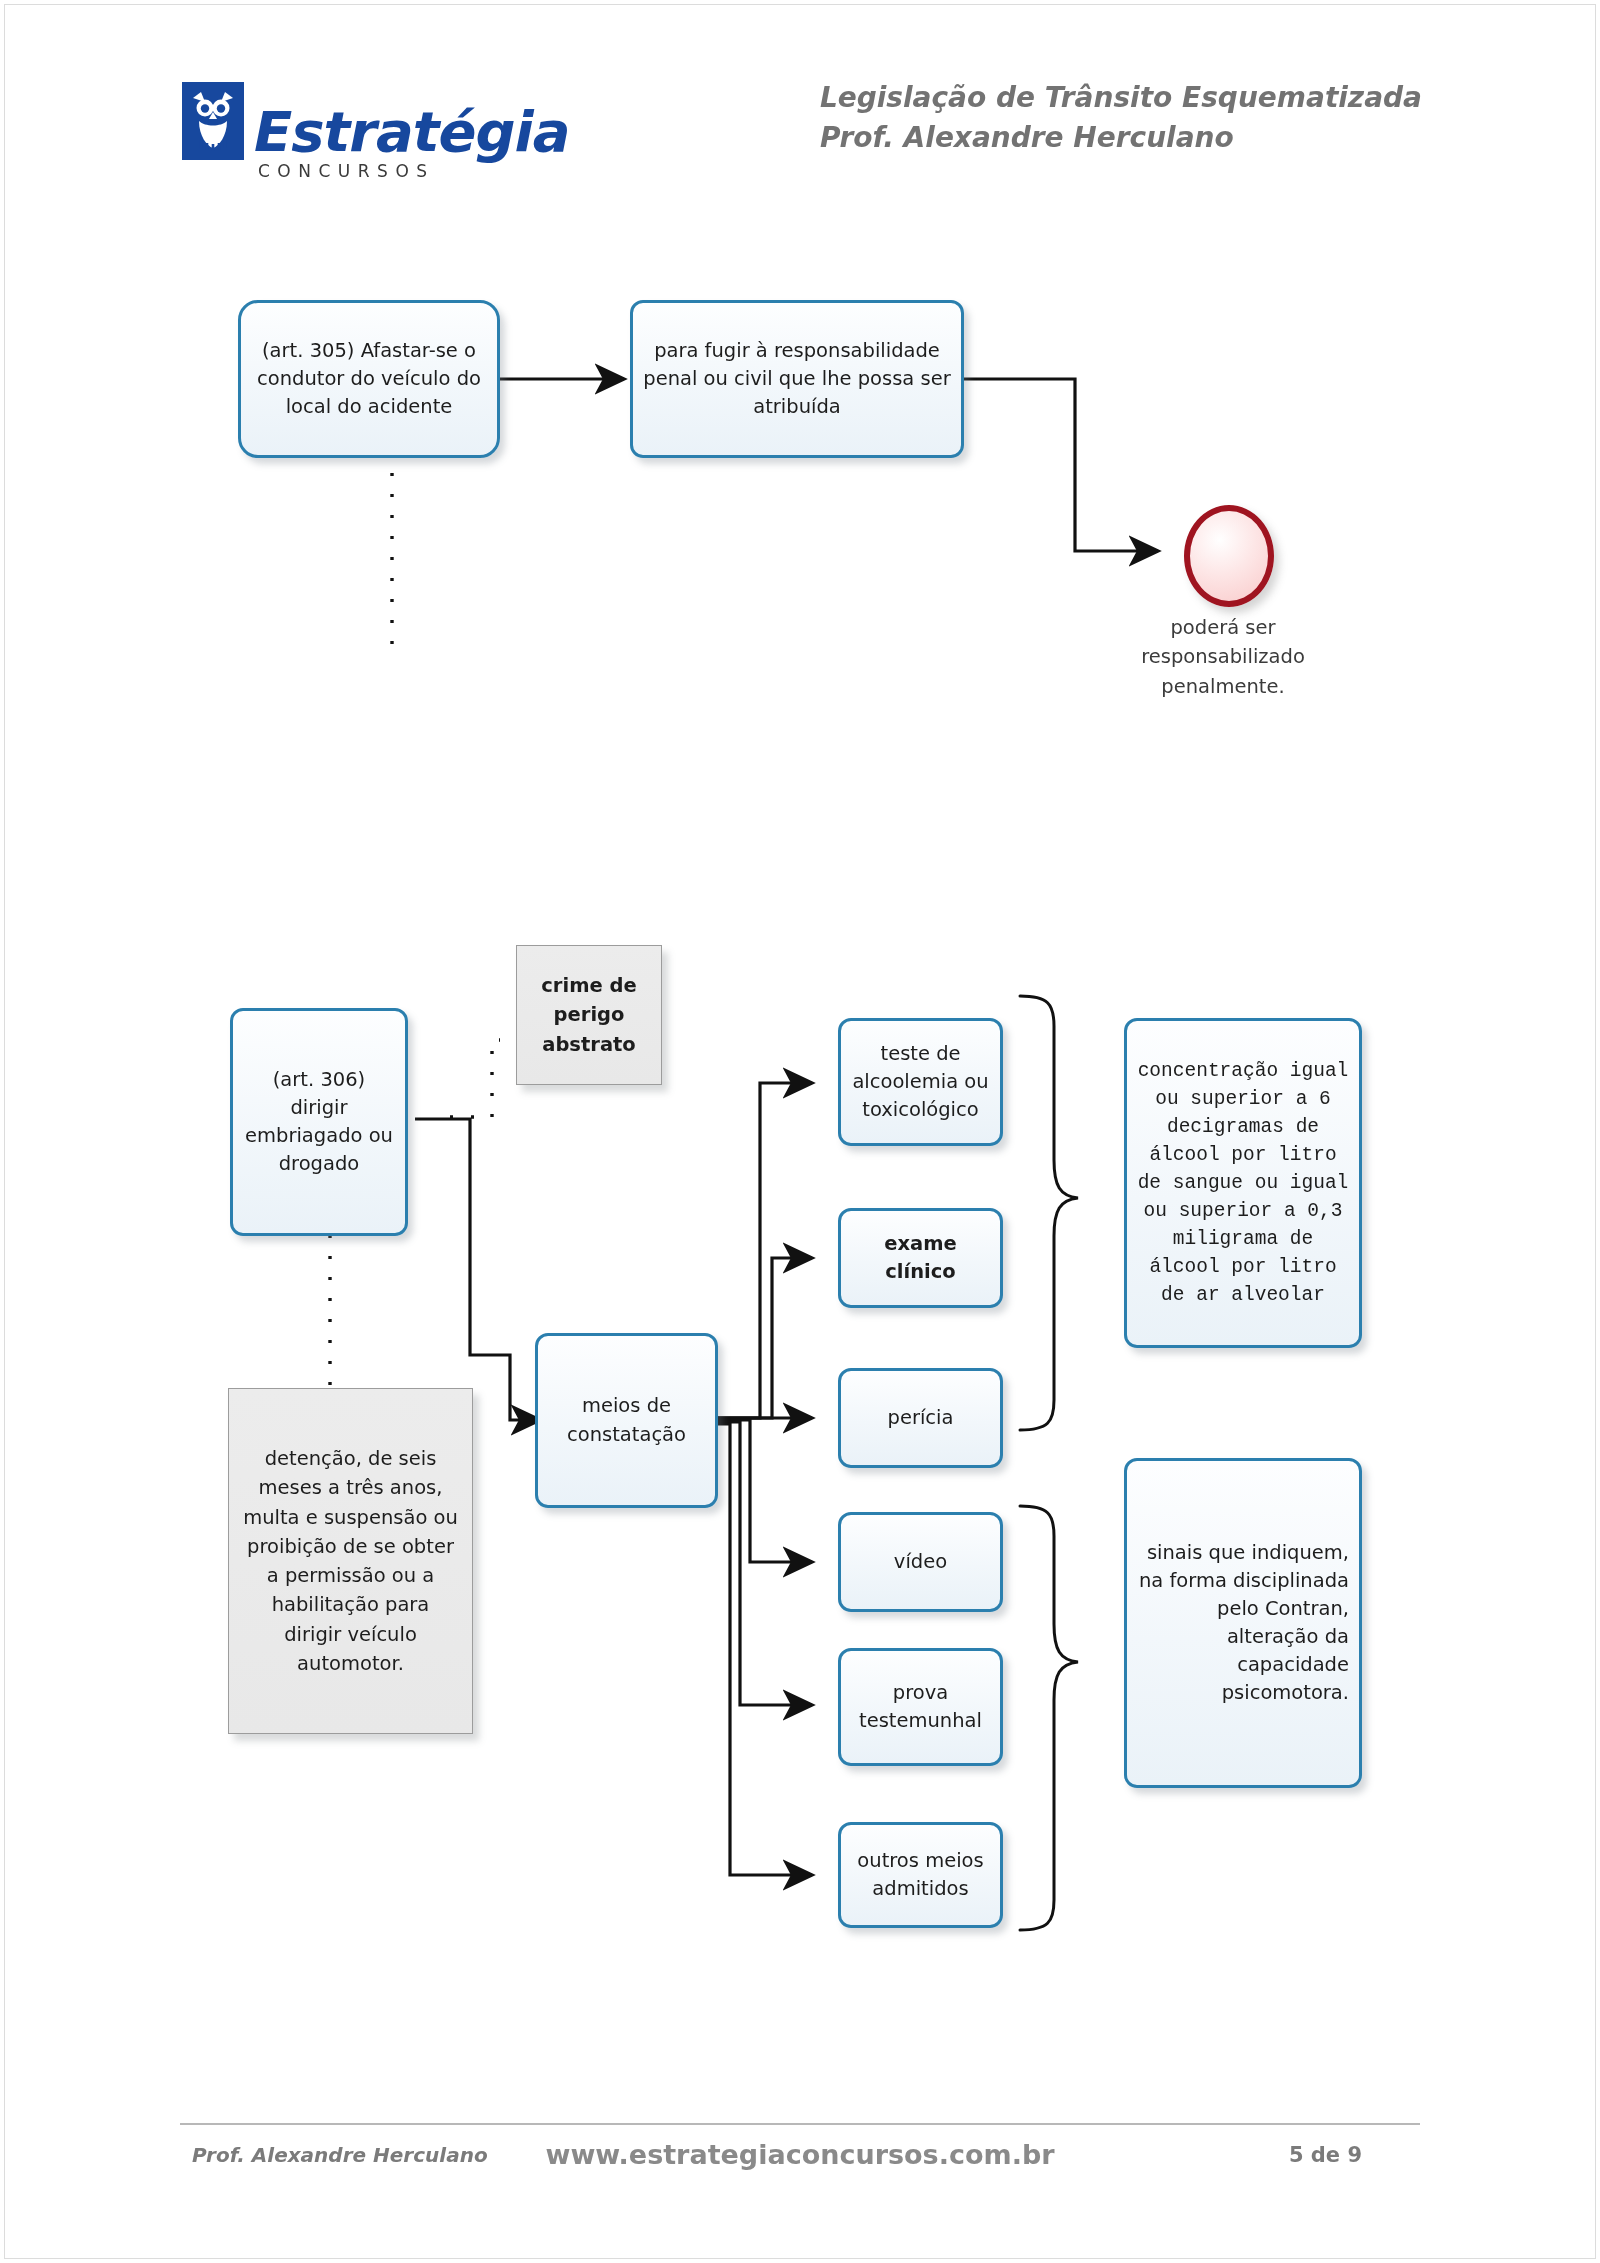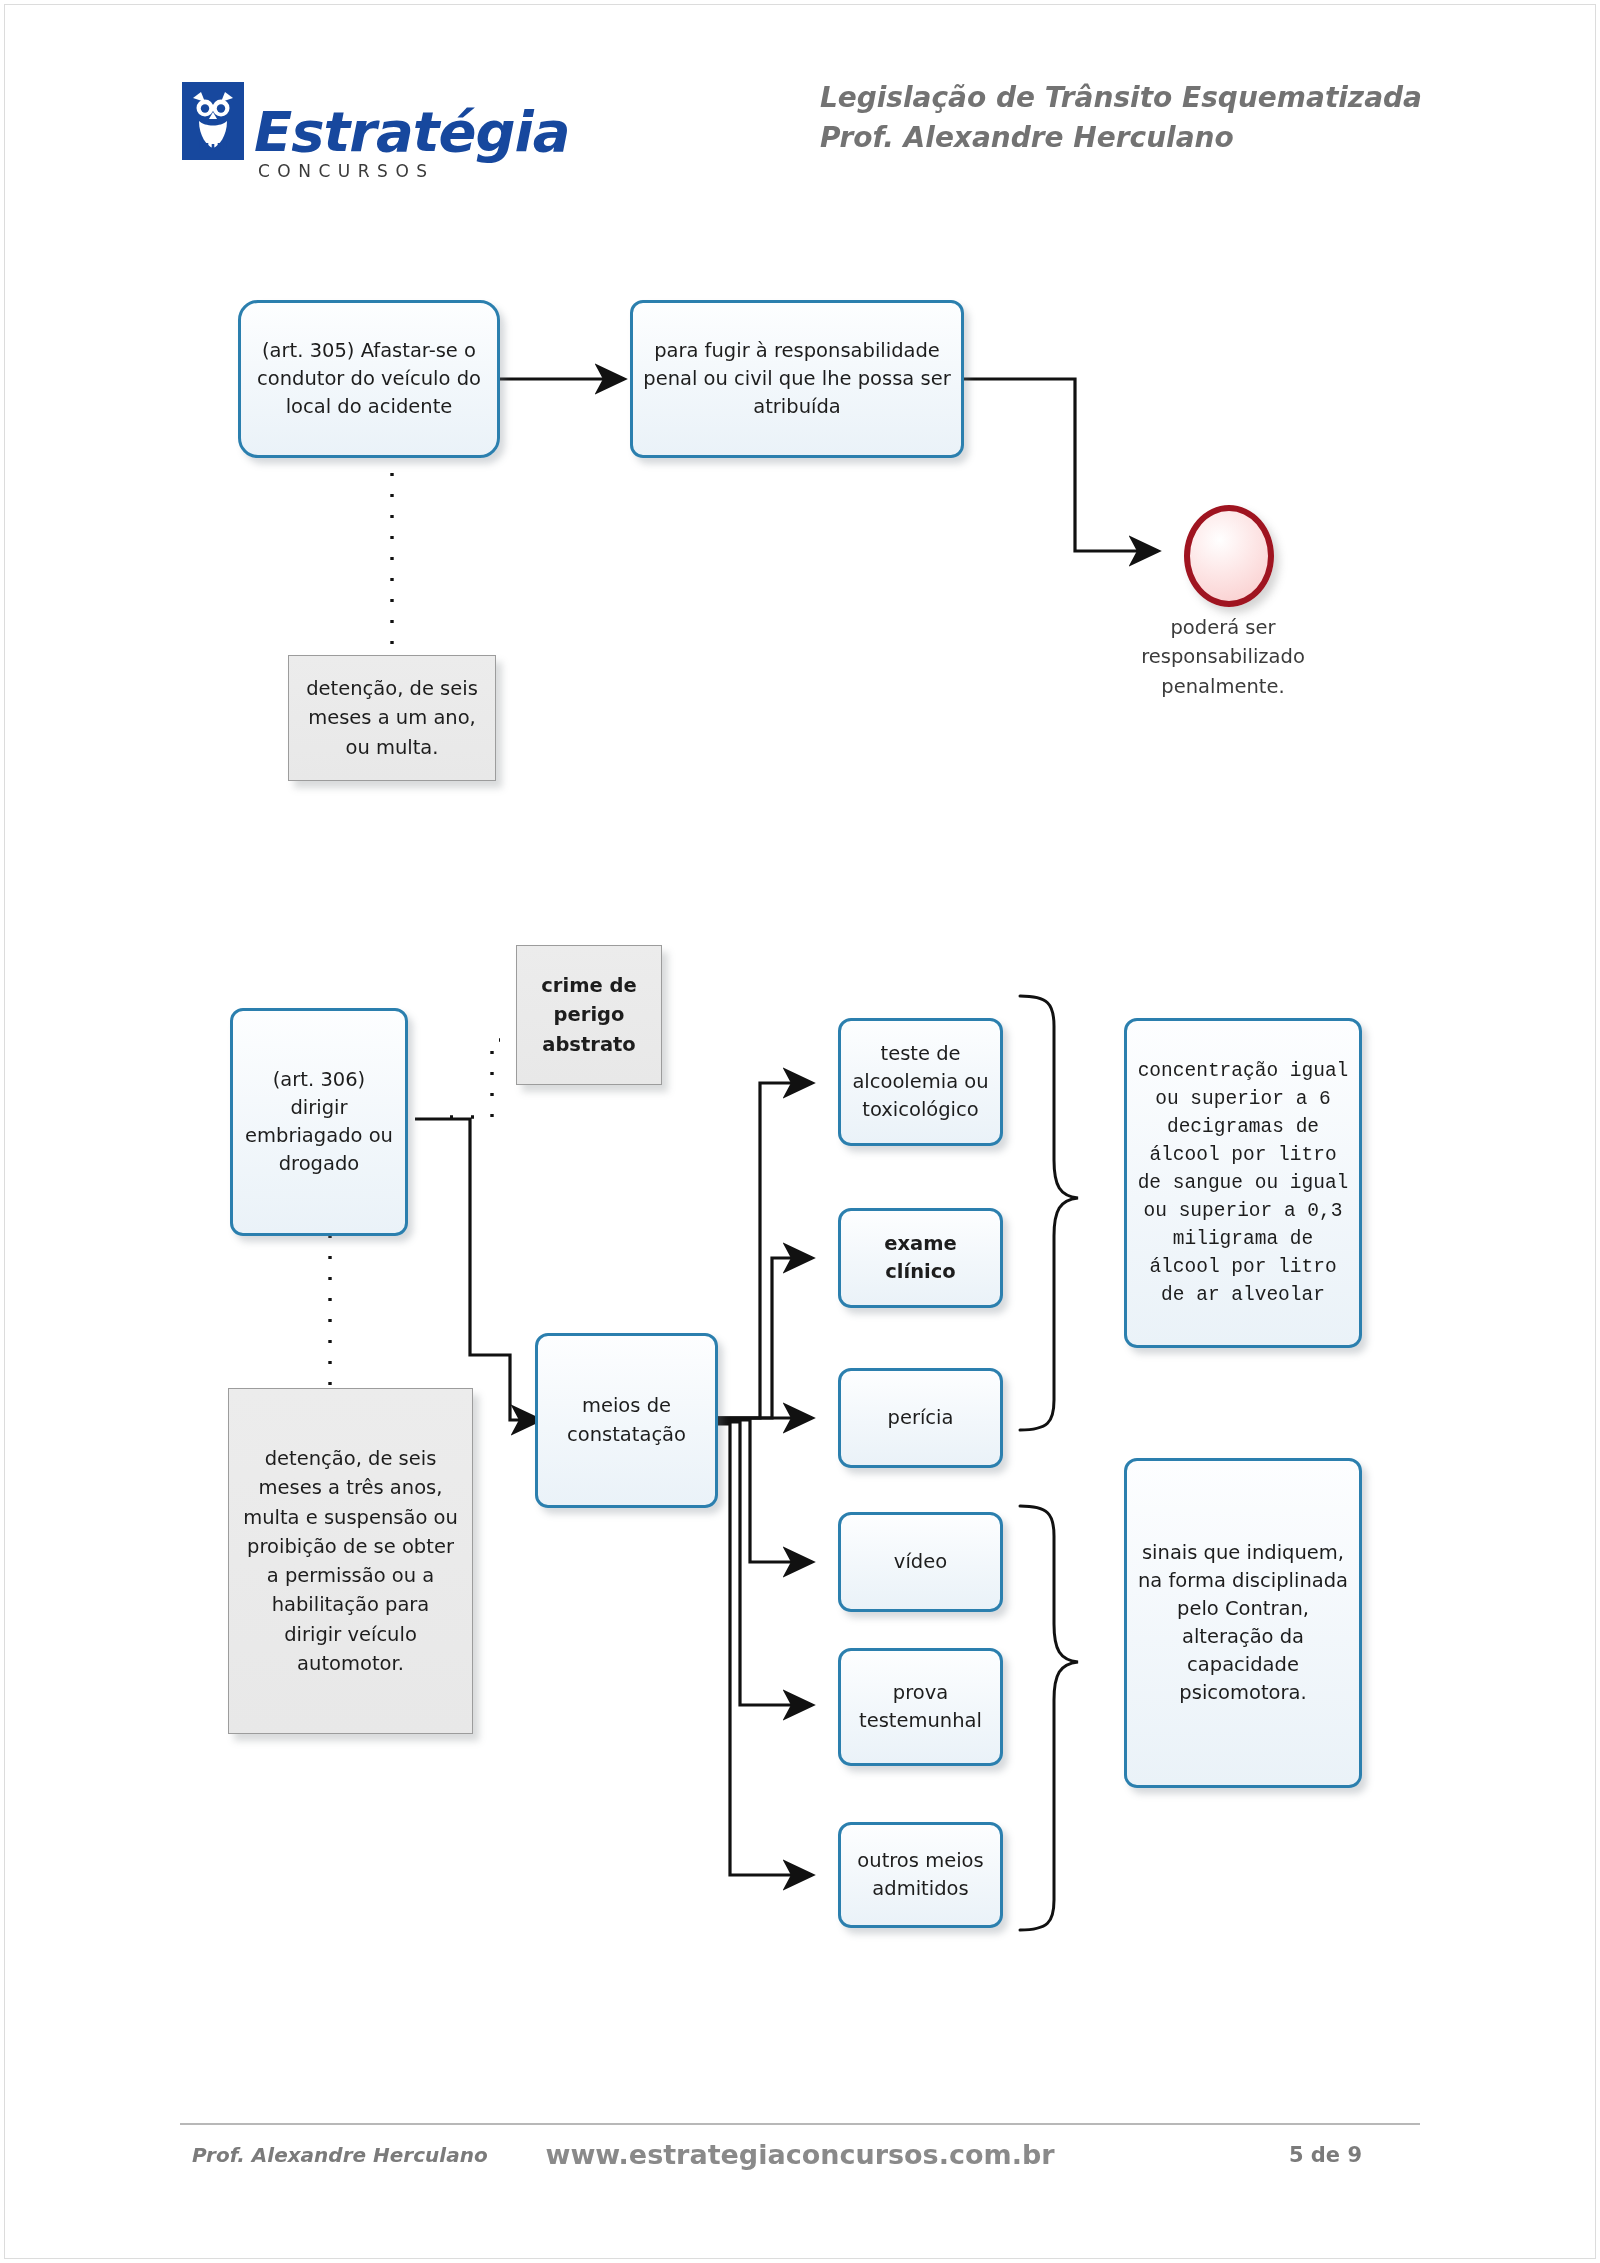--- a/index.html
+++ b/index.html
@@ -161,21 +161,20 @@
              C1060 1200 1054 1210 1054 1236 L1054 1400 C1054 1422 1048 1430 1020 1430" fill="none" stroke="#111111" stroke-width="3" stroke-linecap="round"></path>
 
     <path d="M1020 1506 C1048 1506 1054 1514 1054 1536 L1054 1624 C1054 1650 1060 1660 1078 1662
              C1060 1664 1054 1674 1054 1700 L1054 1900 C1054 1922 1048 1930 1020 1930" fill="none" stroke="#111111" stroke-width="3" stroke-linecap="round"></path>
   </svg>
 
   <div class="node node-blue" style="left:238px;top:300px;width:262px;height:158px;border-radius:20px;">(art. 305) Afastar-se o condutor do veículo do local do acidente</div>
 
   <div class="node node-blue" style="left:630px;top:300px;width:334px;height:158px;">para fugir à responsabilidade penal ou civil que lhe possa ser atribuída</div>
 
-  <div class="node node-note" style="left:288px;top:655px;width:208px;height:126px;">detenção, de seis meses a um ano, ou multa.</div>
 
   <div class="node-circle" style="left:1184px;top:505px;width:78px;height:90px;"></div>
 
   <div class="free-label" style="left:1118px;top:613px;width:210px;">poderá ser responsabilizado penalmente.</div>
 
   <div class="node node-blue" style="left:230px;top:1008px;width:178px;height:228px;">(art. 306) dirigir embriagado ou drogado</div>
 
   <div class="node node-note" style="left:516px;top:945px;width:146px;height:140px;font-weight:bold;">crime de perigo abstrato</div>
 
   <div class="node node-note" style="left:228px;top:1388px;width:245px;height:346px;">detenção, de seis meses a três anos, multa e suspensão ou proibição de se obter a permissão ou a habilitação para dirigir veículo automotor.</div>
@@ -189,21 +188,21 @@
   <div class="node node-blue" style="left:838px;top:1368px;width:165px;height:100px;">perícia</div>
 
   <div class="node node-blue" style="left:838px;top:1512px;width:165px;height:100px;">vídeo</div>
 
   <div class="node node-blue" style="left:838px;top:1648px;width:165px;height:118px;">prova testemunhal</div>
 
   <div class="node node-blue" style="left:838px;top:1822px;width:165px;height:106px;">outros meios admitidos</div>
 
   <div class="node node-blue" style="left:1124px;top:1018px;width:238px;height:330px;font-family:Liberation Mono, monospace;">concentração igual ou superior a 6 decigramas de álcool por litro de sangue ou igual ou superior a 0,3 miligrama de álcool por litro de ar alveolar</div>
 
-  <div class="node node-blue" style="left:1124px;top:1458px;width:238px;height:330px;">sinais que indiquem, na forma disciplinada pelo Contran, alteração da capacidade psicomotora.</div>
+  <div class="node node-blue" style="left:1124px;top:1458px;width:238px;height:330px;text-align:right;">sinais que indiquem, na forma disciplinada pelo Contran, alteração da capacidade psicomotora.</div>
 </div>
 
 <div class="footer-rule"></div>
 <div class="footer">
   <span class="footer-left">Prof. Alexandre Herculano</span>
   <span class="footer-center">www.estrategiaconcursos.com.br</span>
   <span class="footer-right">5 de 9</span>
 </div>
 
 </body></html>

